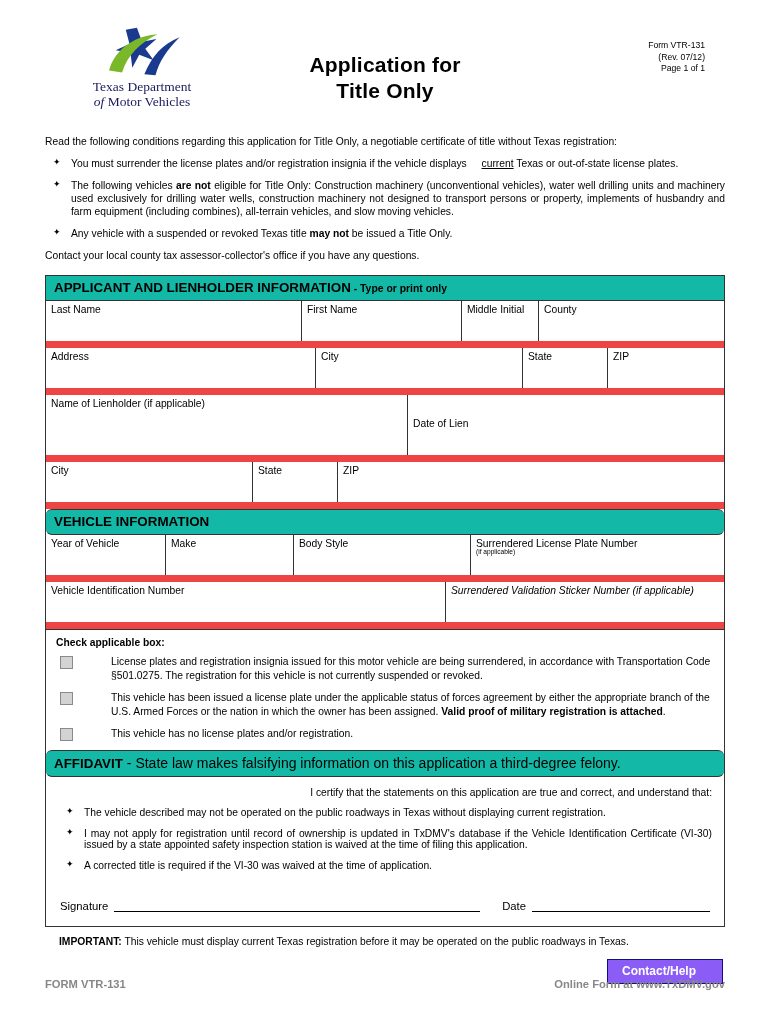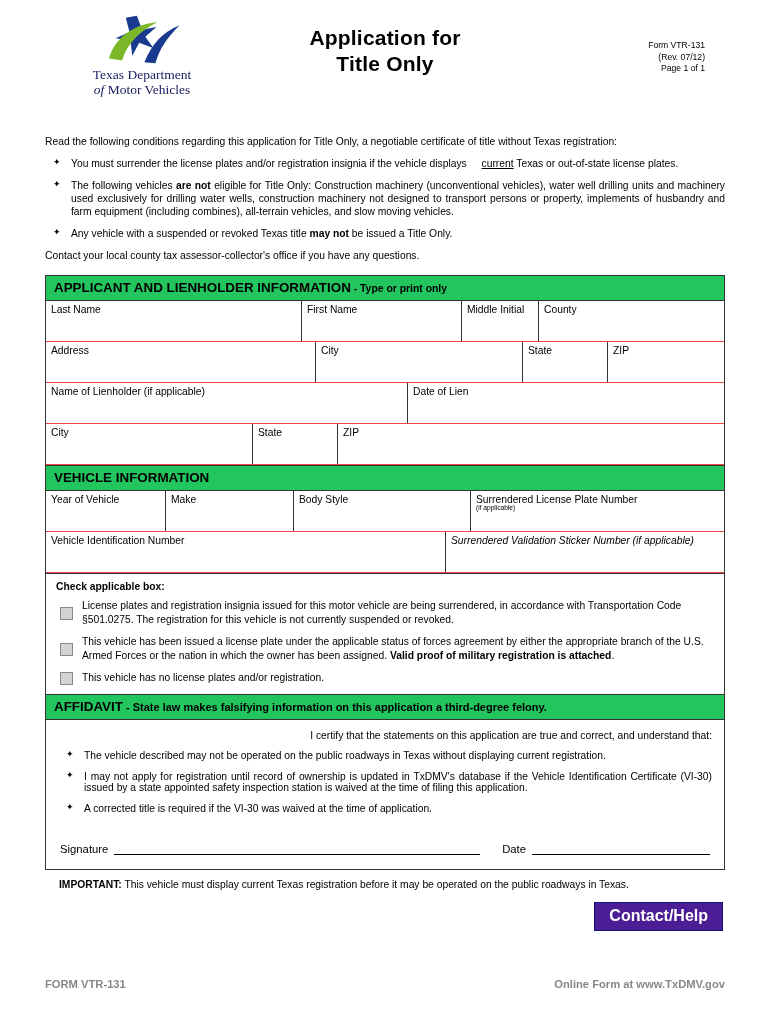--- a/index.html
+++ b/index.html
@@ -25,21 +25,21 @@
 
   
   .header {
     position: relative;
     height: 95px;
     padding-top: 12px;
   }
   .logo-block {
     position: absolute;
     left: 22px;
-    top: 14px;
+    top: 26px;
     width: 150px;
     text-align: center;
   }
   .logo-mark {
     width: 95px;
     height: 52px;
     margin: 0 auto;
     display: block;
   }
   .logo-text {
@@ -49,21 +49,21 @@
     color: #1a1a5e;
     margin-top: 2px;
     text-align: center;
   }
   .logo-text .it { font-style: italic; }
 
   .title-block {
     position: absolute;
     left: 0;
     right: 0;
-    top: 25px;
+    top: 52px;
     text-align: center;
     font-size: 21px;
     font-weight: bold;
     line-height: 26px;
     letter-spacing: 0.2px;
   }
   .meta-block {
     position: absolute;
     right: 20px;
     top: 40px;
@@ -105,42 +105,43 @@
   }
   .u { text-decoration: underline; padding-left: 12px; }
   .b { font-weight: bold; }
 
   
   .form-box {
     border: 1.6px solid #333;
     margin-top: 13px;
   }
   .sec-head {
-    background: #22c55e;
+    background: #14b8a6;
     border-bottom: 1.6px solid #333;
     padding: 4px 8px 5px 8px;
     font-size: 13.4px;
     font-weight: bold;
   }
   .sec-head .sub {
     font-size: 10.4px;
     font-weight: bold;
   }
   .sec-head .sub-light {
-    font-size: 11px;
-    font-weight: bold;
+    font-size: 14px;
+    font-weight: normal;
     text-align: center;
   }
   .sec-head.mid {
     border-top: 1.6px solid #333;
+    border-radius: 6px;
   }
 
   .row {
     display: flex;
-    border-bottom: 1px solid #ef4444;
+    border-bottom: 7px solid #ef4444;
   }
   .row:last-child { border-bottom: none; }
   .cell {
     border-right: 1px solid #333;
     padding: 3px 0 0 5px;
     font-size: 10.3px;
     box-sizing: border-box;
     min-height: 40px;
   }
   .cell:last-child { border-right: none; }
@@ -157,21 +158,21 @@
   .r1 .c3 { width: 77px; }
   .r1 .c4 { flex: 1; }
 
   .r2 .c1 { width: 270px; }
   .r2 .c2 { width: 207px; }
   .r2 .c3 { width: 85px; }
   .r2 .c4 { flex: 1; }
 
   .r3 .c1 { width: 156px; }
   .r3 .c2 { width: 362px; }
-  .r3 .c3 { flex: 1; }
+  .r3 .c3 { flex: 1; margin-top: 20px; }
 
   .r4 .c1 { width: 270px; }
   .r4 .c2 { width: 207px; }
   .r4 .c3 { width: 85px; }
   .r4 .c4 { flex: 1; }
 
   
   .v1 .c1 { width: 120px; }
   .v1 .c2 { width: 128px; }
   .v1 .c3 { width: 177px; }
@@ -185,22 +186,23 @@
     padding: 7px 10px 9px 10px;
     border-top: 1.6px solid #333;
   }
   .check-title {
     font-size: 10.3px;
     font-weight: bold;
     margin-bottom: 7px;
   }
   .chk-row {
     display: flex;
-    align-items: center;
+    align-items: flex-start;
     margin-bottom: 8px;
+    gap: 29px;
   }
   .chk-row:last-child { margin-bottom: 0; }
   .chk-box {
     width: 13px;
     height: 13px;
     background: #d3d3d3;
     border: 1.2px solid #8a8a8a;
     flex: 0 0 auto;
     margin: 1px 9px 0 4px;
     box-sizing: border-box;
@@ -244,25 +246,25 @@
     margin-top: 9px;
     padding-left: 14px;
   }
   .btn-wrap {
     text-align: right;
     margin-top: 12px;
     padding-right: 2px;
   }
   .help-btn {
     display: inline-block;
-    background: #4c1d95;
+    background: #8b5cf6;
     color: #ffffff;
-    font-size: 16px;
-    font-weight: bold;
-    padding: 4px 14px 5px 14px;
+    font-size: 12px;
+    font-weight: bold;
+    padding: 4px 26px 5px 14px;
     border: 1.5px solid #10107a;
     cursor: pointer;
   }
 
   .footer {
     position: absolute;
     left: 45px;
     right: 45px;
     bottom: 34px;
     display: flex;

